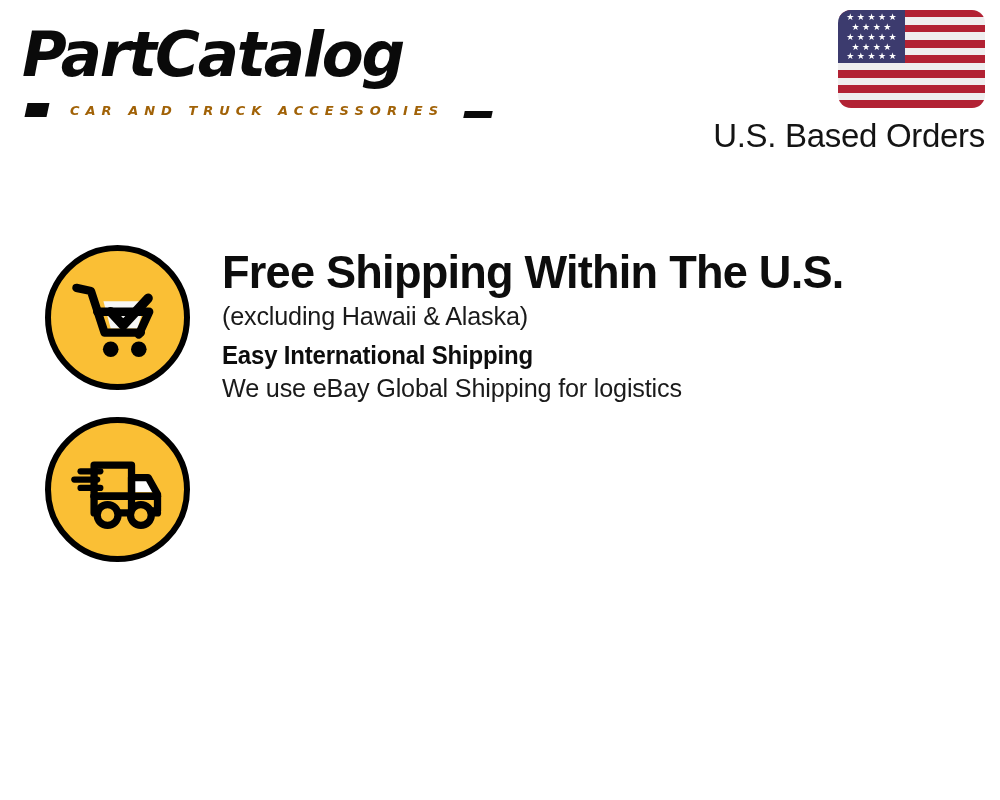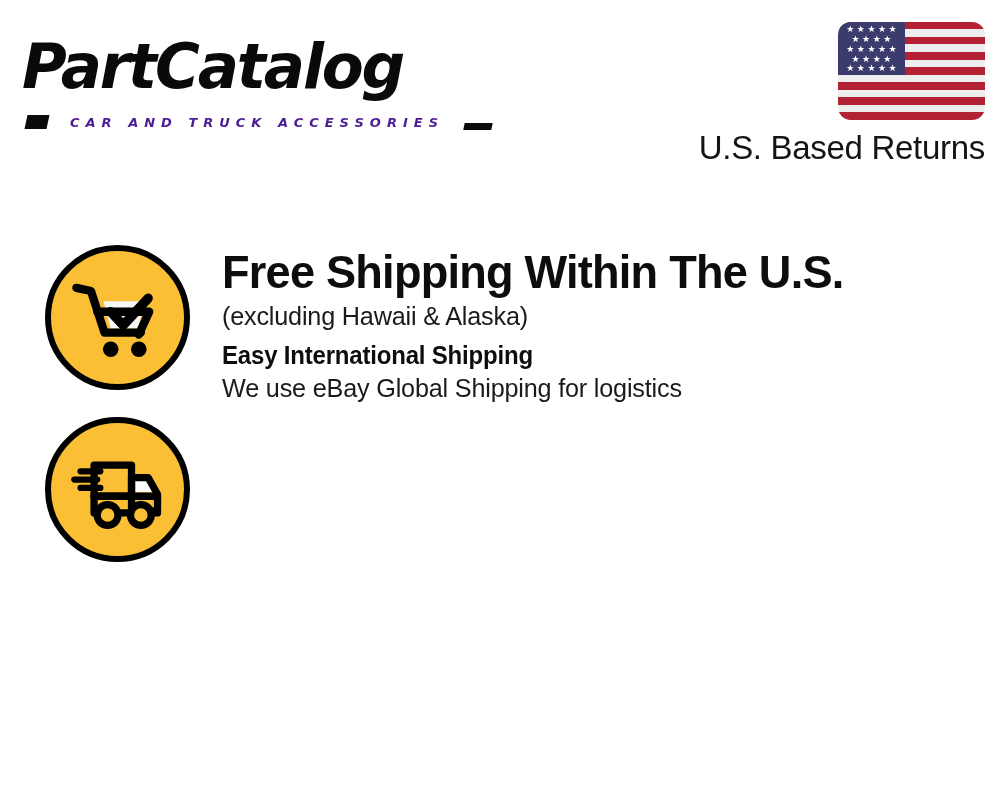--- a/index.html
+++ b/index.html
@@ -16,21 +16,20 @@
     color: #111111;
     -webkit-font-smoothing: antialiased;
   }
 
   
   #header {
     position: absolute;
     left: 0; top: 0;
     width: 1000px;
     height: 170px;
-    margin-top: 12px;
   }
 
   
   #brand-logo {
     position: absolute;
     left: 22px;
     top: 18px;
     width: 470px;
     height: 95px;
   }
@@ -68,21 +67,21 @@
   #brand-tagline {
     position: absolute;
     left: 44px;
     top: 0px;
     font-family: "DejaVu Sans", sans-serif;
     font-weight: 700;
     font-style: italic;
     font-size: 13px;
     line-height: 17px;
     letter-spacing: 6.0px;
-    color: #4c1d95;
+    color: #a16207;
     white-space: nowrap;
   }
   #brand-tagline-dash-right {
     position: absolute;
     right: 0px;
     top: 9px;
     width: 28px;
     height: 7px;
     background: #0a0a0a;
     transform: skewX(-12deg);
@@ -264,21 +263,21 @@
     <div class="flag-stripe" style="top:92.30%"></div>
     <div id="flag-canton">
       <div class="star-row" style="top:6%">★ ★ ★ ★ ★</div>
       <div class="star-row offset" style="top:25%">★ ★ ★ ★</div>
       <div class="star-row" style="top:44%">★ ★ ★ ★ ★</div>
       <div class="star-row offset" style="top:62%">★ ★ ★ ★</div>
       <div class="star-row" style="top:80%">★ ★ ★ ★ ★</div>
     </div>
   </div>
 
-  <div id="seller-note">U.S. Based Returns</div>
+  <div id="seller-note">U.S. Based Orders</div>
 </div>
 
 <div id="features">
 
   <div class="feature-row" id="feature-row-0">
     <div class="feature-icon">
       <svg viewBox="0 0 100 100" aria-hidden="true">
         <polygon points="36,34 76,34 69,60 43,60" fill="#f7f7f5"></polygon>
         <path d="M10 21 L24 24 L37 64 L72 64" fill="none" stroke="#000" stroke-width="8" stroke-linecap="round" stroke-linejoin="round"></path>
         <path d="M30 44 L80 44 L70 66" fill="none" stroke="#000" stroke-width="8" stroke-linecap="round" stroke-linejoin="round"></path>

